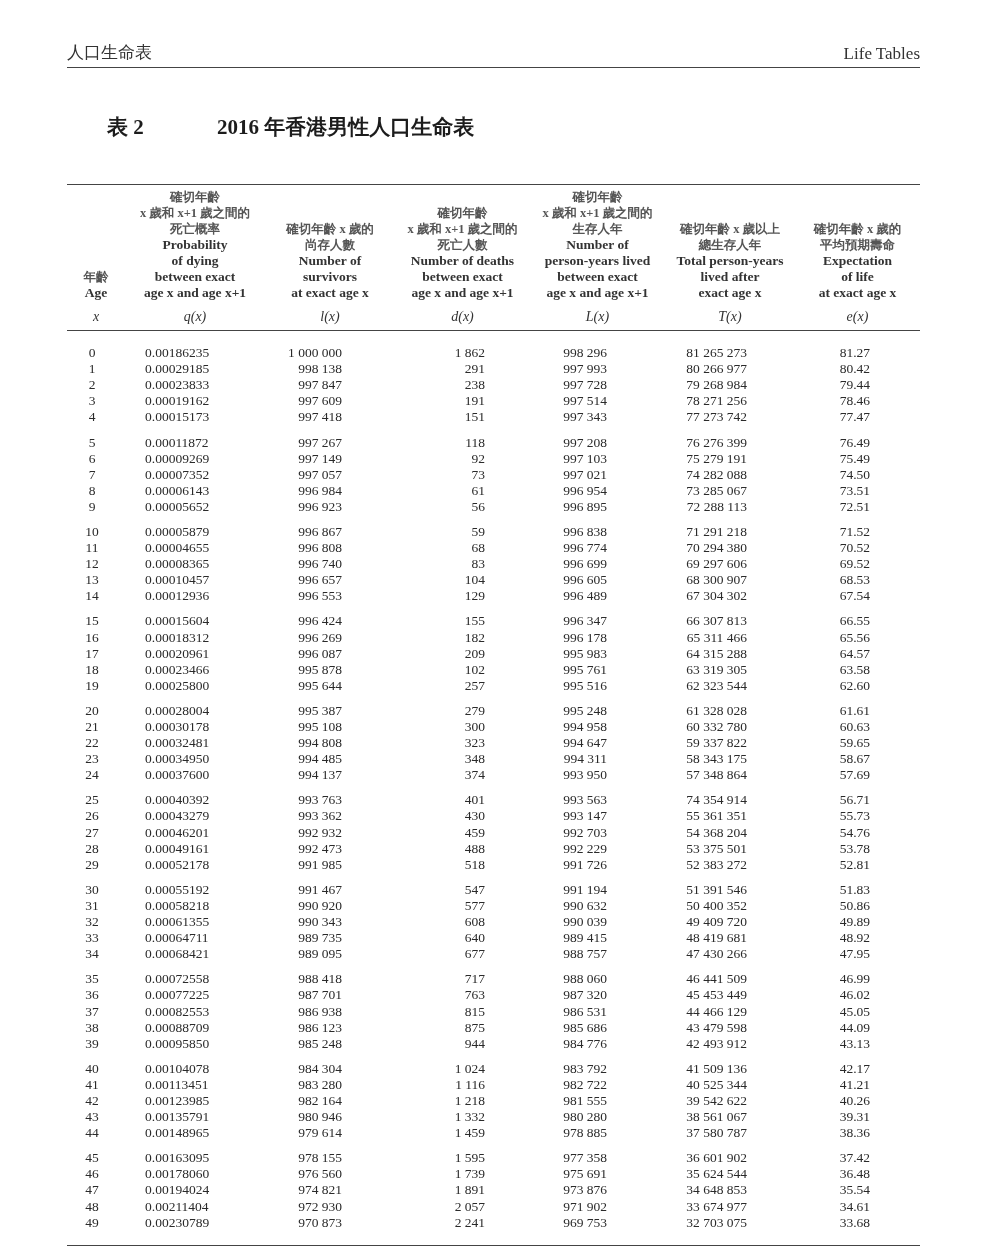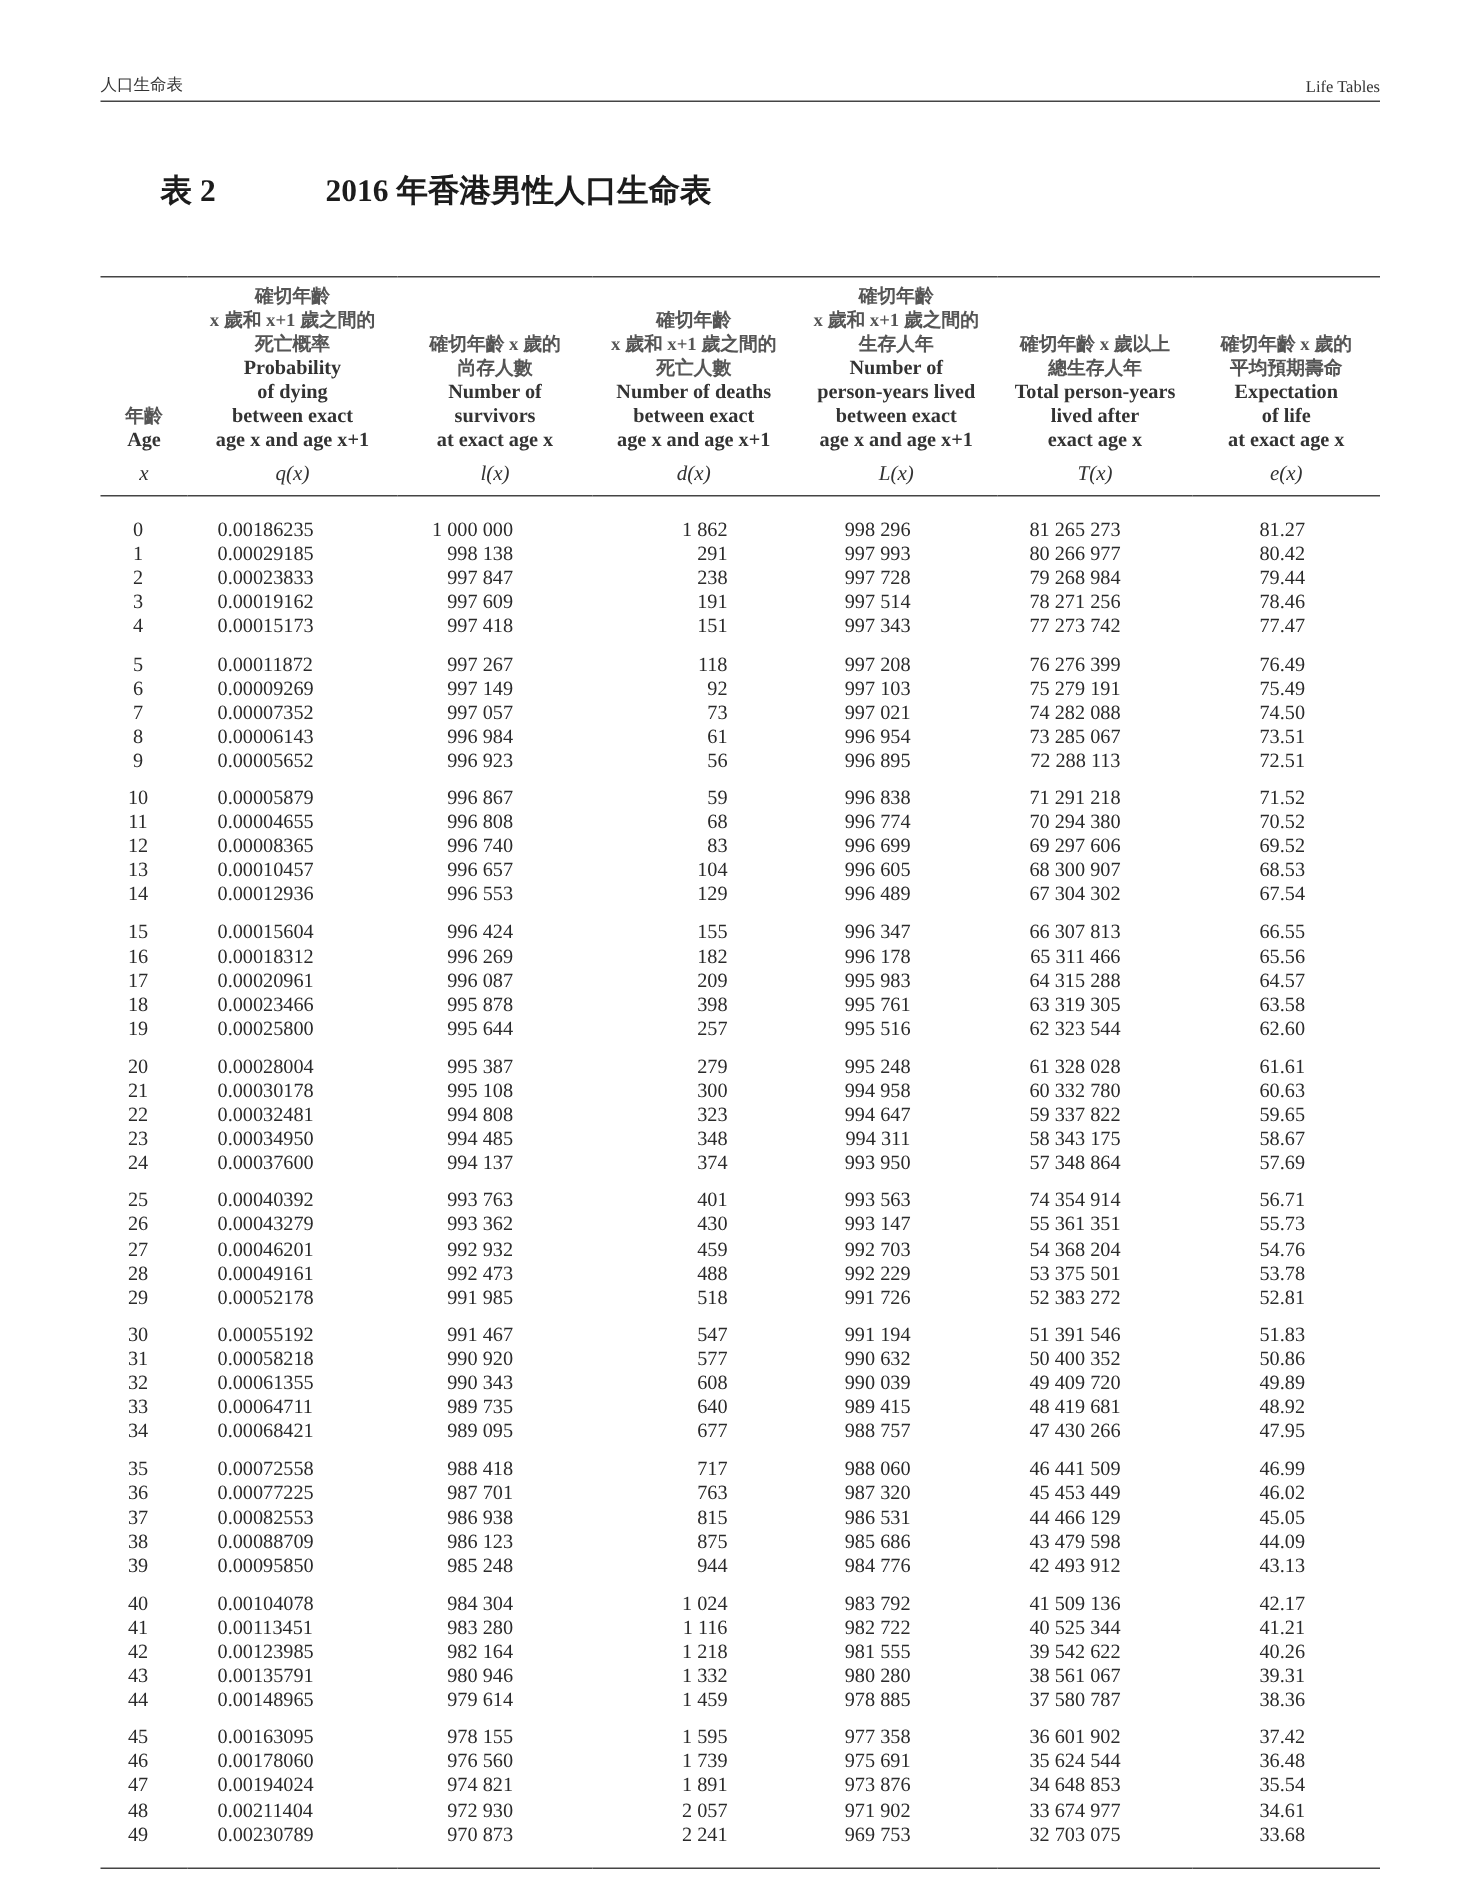--- a/index.html
+++ b/index.html
@@ -4,21 +4,21 @@
   <style>
     html, body { margin: 0; padding: 0; background: #ffffff; }
     body {
       width: 984px; height: 1253px; position: relative; overflow: hidden;
       font-family: "Liberation Serif", "DejaVu Serif", serif; color: #2a2a2a;
     }
     .running-head {
       position: absolute; left: 67px; right: 64px; top: 42px; height: 22px;
       border-bottom: 1.5px solid #444;
       display: flex; justify-content: space-between; align-items: flex-end;
-      padding-bottom: 3px; font-size: 11px; color: #333;
+      padding-bottom: 3px; font-size: 17px; color: #333;
     }
     .title-block { position: absolute; left: 67px; top: 114px; }
     .title-row { display: flex; font-weight: bold; font-size: 21px; line-height: 27px; color: #1c1c1c; }
     .title-row .num { width: 110px; margin-left: 40px; }
     .table-wrap { position: absolute; left: 67px; top: 184px; width: 853px; }
     table { width: 100%; border-collapse: collapse; font-size: 13.5px; line-height: 16px; }
     thead tr.top th { border-top: 1.5px solid #444; font-weight: bold; }
     th { font-weight: normal; vertical-align: bottom; text-align: center; padding: 2px 0; color: #333; }
     th .zh { font-size: 12.5px; color: #555; display: block; }
     th .en { display: block; }
@@ -297,21 +297,21 @@
           <td class="c-l">996 087</td>
           <td class="c-d">209</td>
           <td class="c-L">995 983</td>
           <td class="c-T">64 315 288</td>
           <td class="c-e">64.57</td>
         </tr>
         <tr>
           <td class="c-age">18</td>
           <td class="c-q">0.00023466</td>
           <td class="c-l">995 878</td>
-          <td class="c-d">398</td>
+          <td class="c-d">102</td>
           <td class="c-L">995 761</td>
           <td class="c-T">63 319 305</td>
           <td class="c-e">63.58</td>
         </tr>
         <tr>
           <td class="c-age">19</td>
           <td class="c-q">0.00025800</td>
           <td class="c-l">995 644</td>
           <td class="c-d">257</td>
           <td class="c-L">995 516</td>

